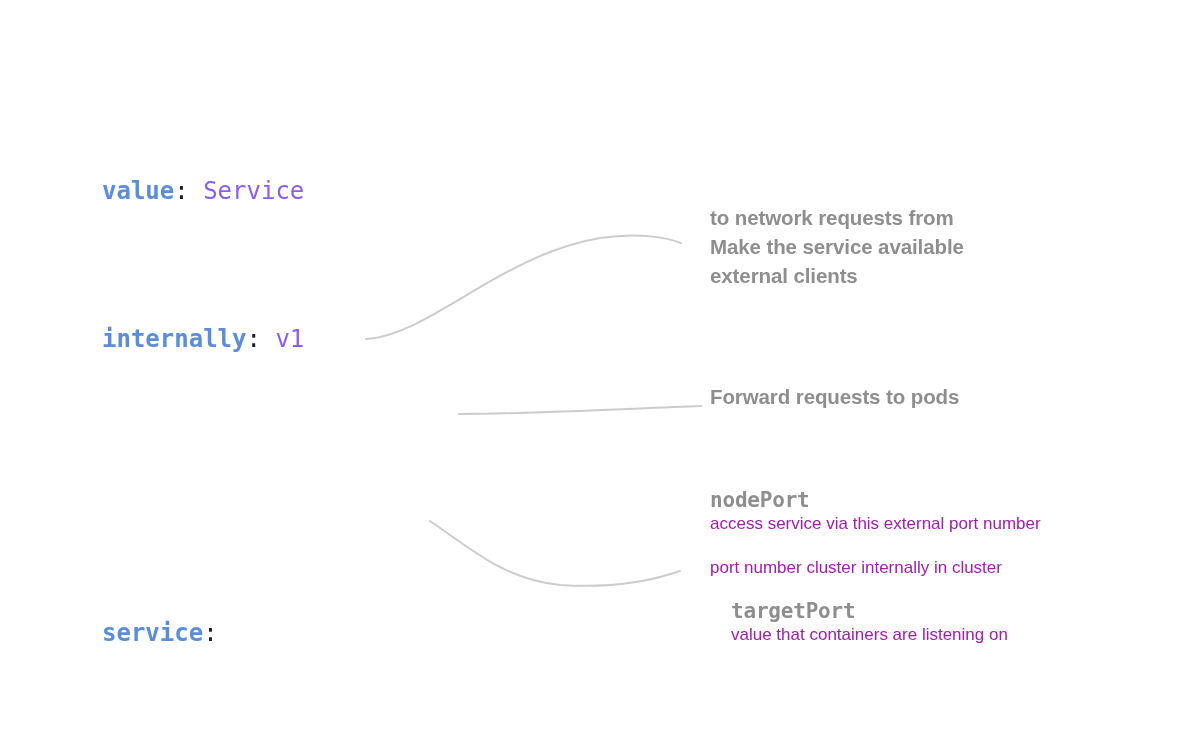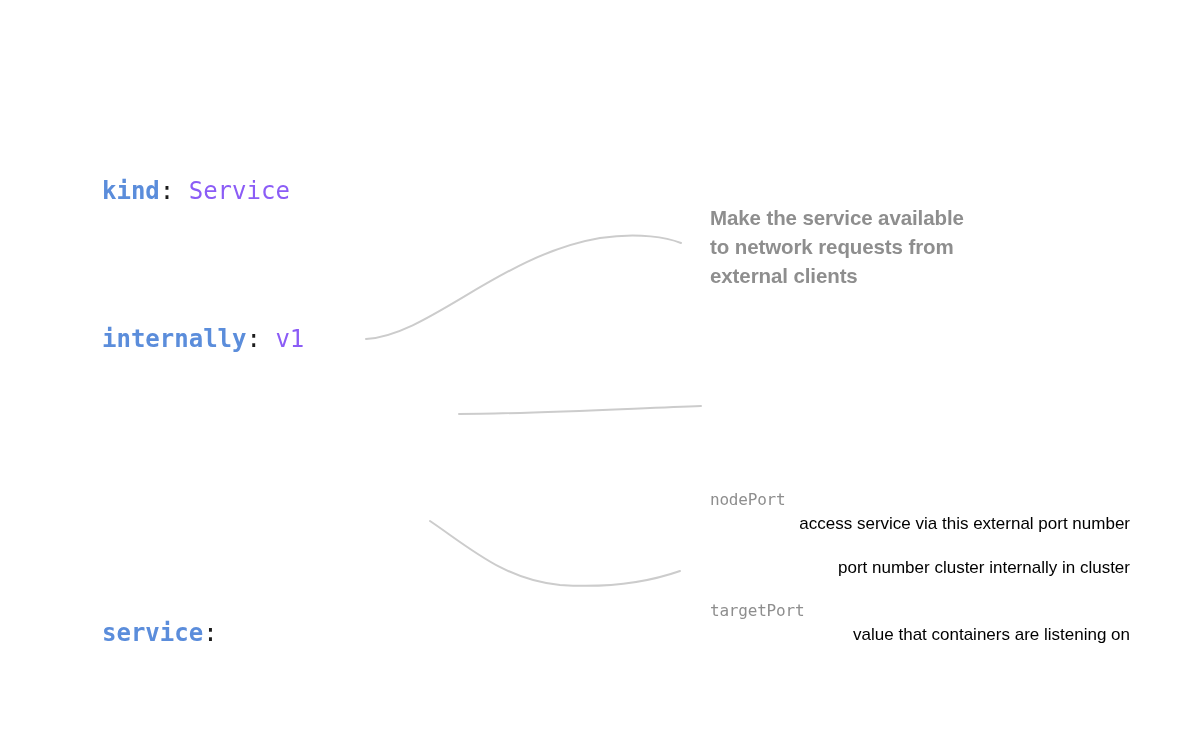--- a/index.html
+++ b/index.html
@@ -80,52 +80,51 @@
   #callout-selector { top: 382px; width: 360px; }
 
   
   #legend {
     position: absolute;
     left: 710px;
     top: 489px;
     width: 420px;
   }
   .legend-entry { margin-bottom: 20px; }
-  .legend-entry:last-child { margin-bottom: 0; }
+  .legend-entry:last-child { margin-bottom: 0; margin-left: 21px; }
   .legend-term {
     font-family: "DejaVu Sans Mono", "Liberation Mono", monospace;
-    font-weight: normal;
-    font-size: 16px;
+    font-weight: bold;
+    font-size: 21px;
     line-height: 22px;
     color: #8e8e8e;
     letter-spacing: -0.2px;
   }
   .legend-desc {
     font-family: "Liberation Sans", sans-serif;
     font-size: 17px;
     line-height: 24px;
-    color: #000000;
+    color: #a21caf;
     margin-top: 1px;
-    text-align: right;
   }
 </style>
 </head>
 <body>
 
 <div id="canvas">
 
   <svg id="connectors" viewBox="0 0 1200 729" width="1200" height="729" aria-hidden="true">
     <path d="M 366 339 C 430 335, 500 255, 600 238 C 640 232, 668 238, 681 243" fill="none" stroke="#cccccc" stroke-width="2" stroke-linecap="round"></path>
     <path d="M 459 414 C 520 414, 620 409, 701 406" fill="none" stroke="#cccccc" stroke-width="2" stroke-linecap="round"></path>
     <path d="M 430 521 C 470 548, 505 580, 560 585 C 620 589, 660 578, 680 571" fill="none" stroke="#cccccc" stroke-width="2" stroke-linecap="round"></path>
   </svg>
 
   <div id="yaml">
 
-    <span class="yline"><span class="k">kind</span><span class="c">:</span> <span class="v">Service</span></span>
+    <span class="yline"><span class="k">value</span><span class="c">:</span> <span class="v">Service</span></span>
 
     <span class="yline"><span class="k">internally</span><span class="c">:</span> <span class="v">v1</span></span>
 
     <span class="yline blank"> </span>
 
     <span class="yline"><span class="k">service</span><span class="c">:</span></span>
 
     
 
     
@@ -142,26 +141,27 @@
 
     
 
     
 
     
 
   </div>
 
   <div class="callout" id="callout-nodeport">
+    <div>to network requests from</div>
     <div>Make the service available</div>
-    <div>to network requests from</div>
     <div>external clients</div>
   </div>
 
   <div class="callout" id="callout-selector">
+    <div>Forward requests to pods</div>
   </div>
 
   <div id="legend">
     <div class="legend-entry">
       <div class="legend-term">nodePort</div>
       <div class="legend-desc">access service via this external port number</div>
     </div>
     <div class="legend-entry">
       <div class="legend-desc">port number cluster internally in cluster</div>
     </div>

